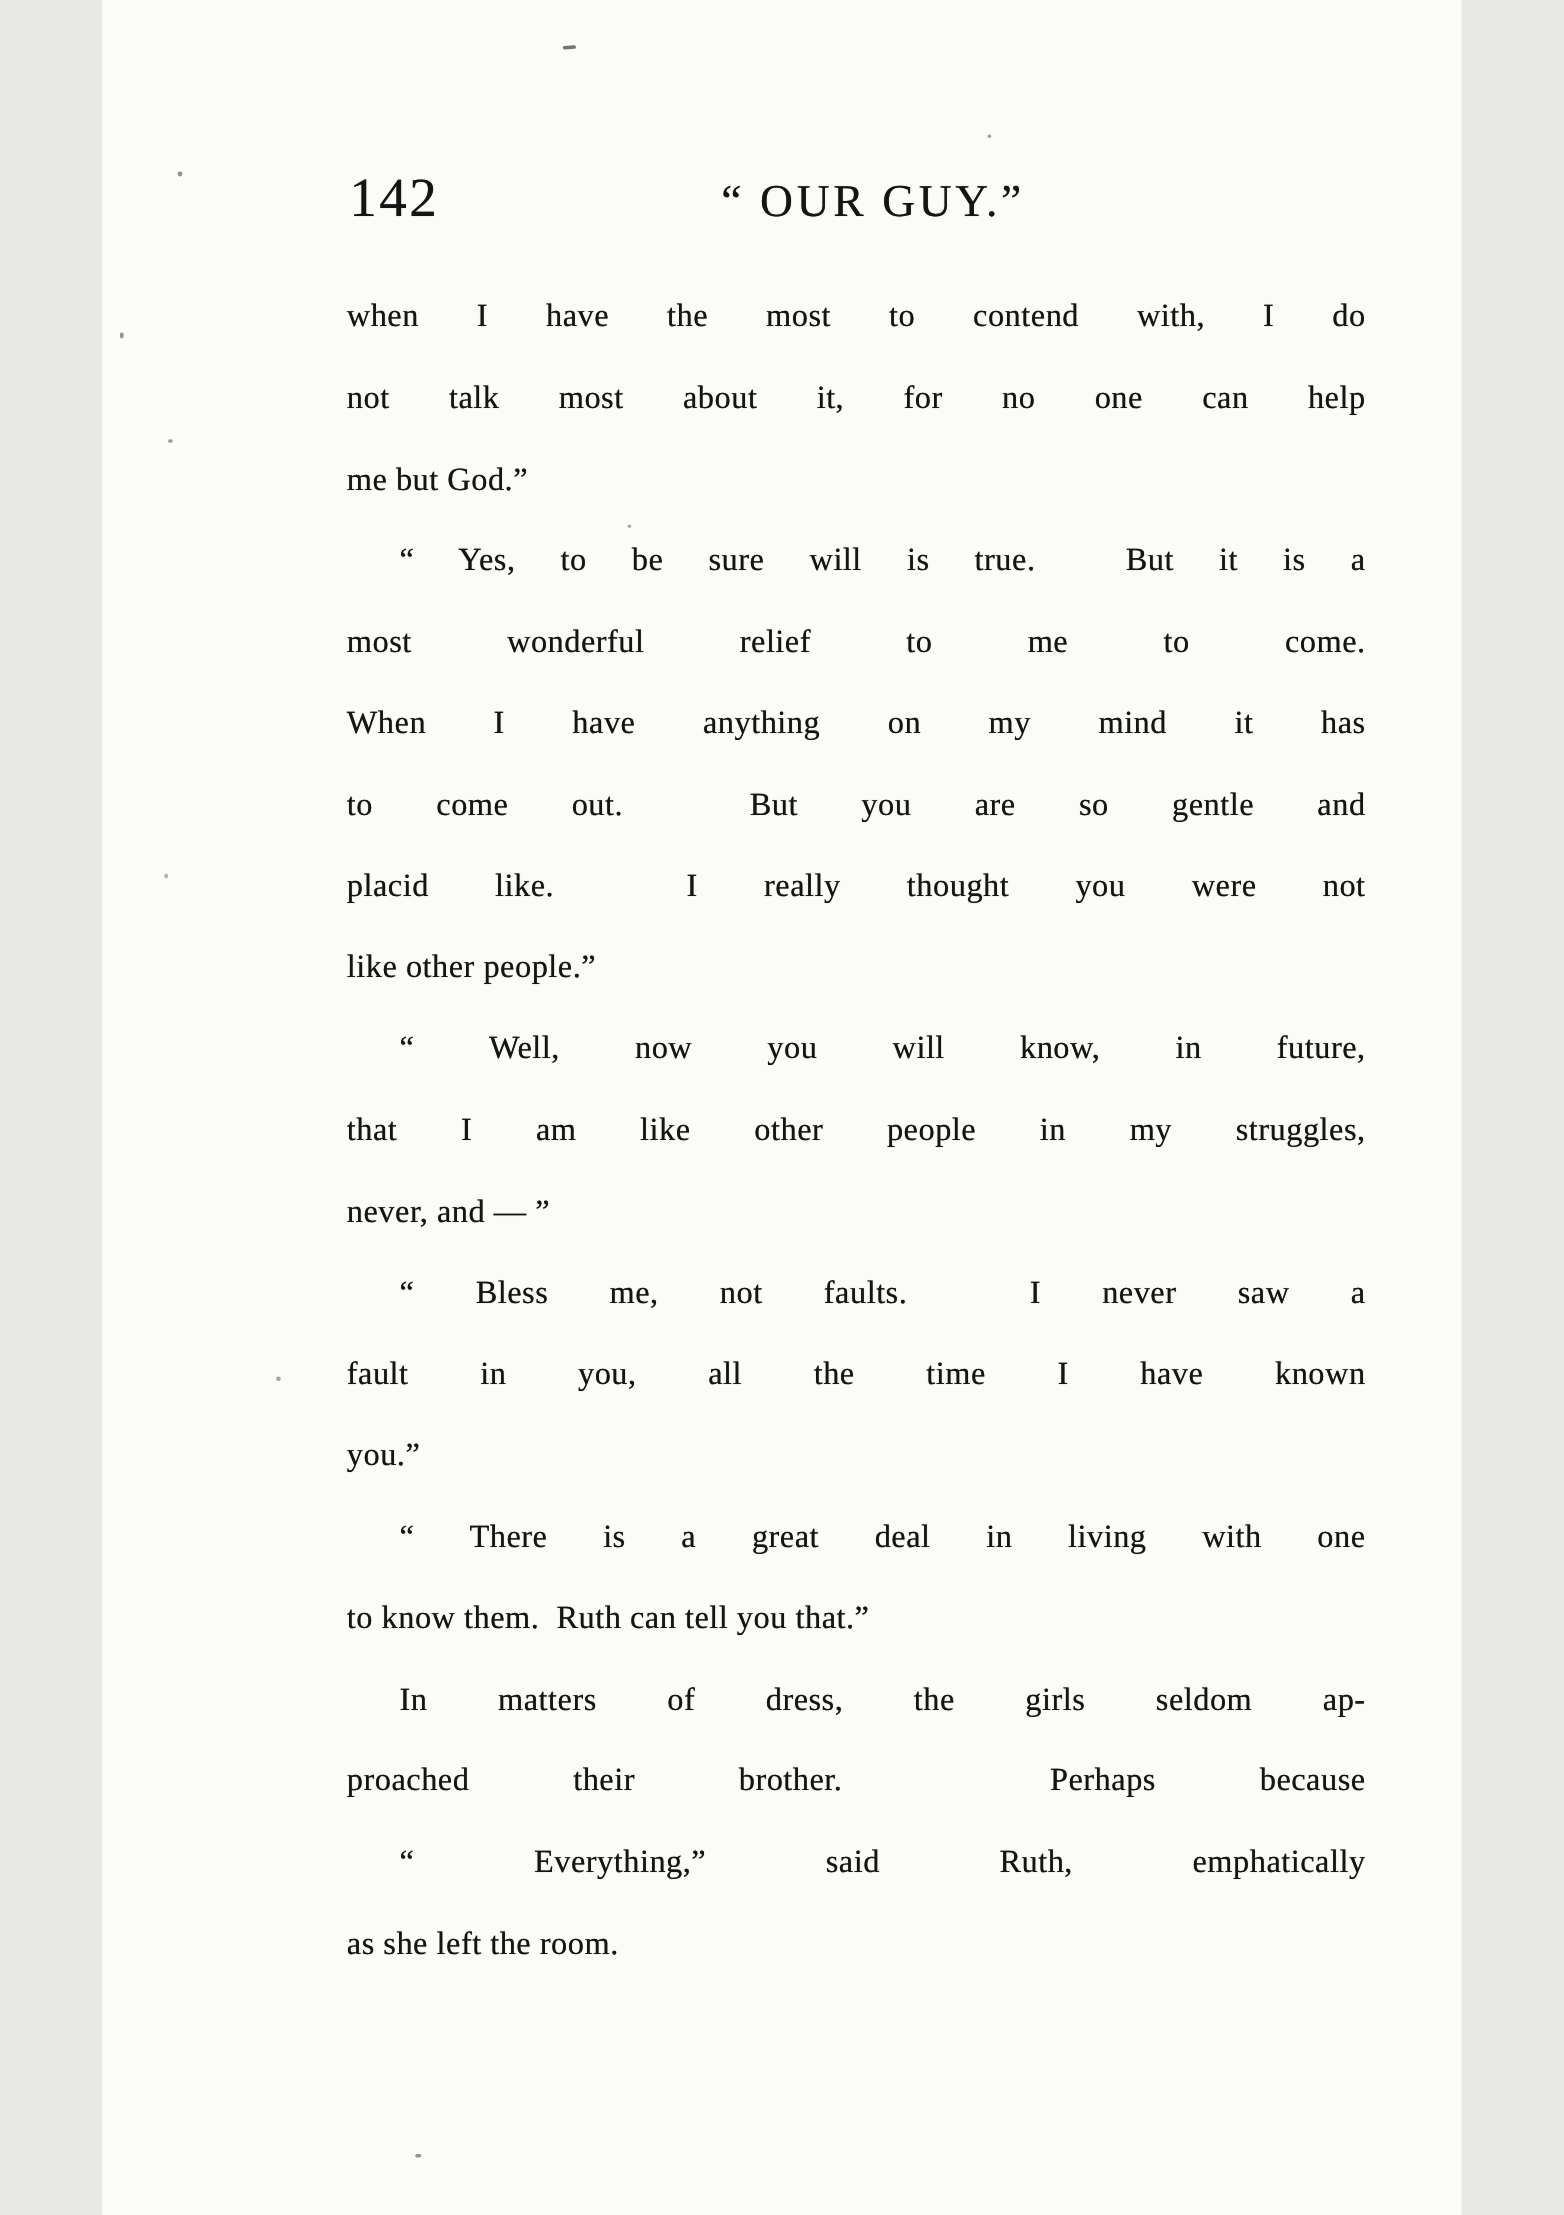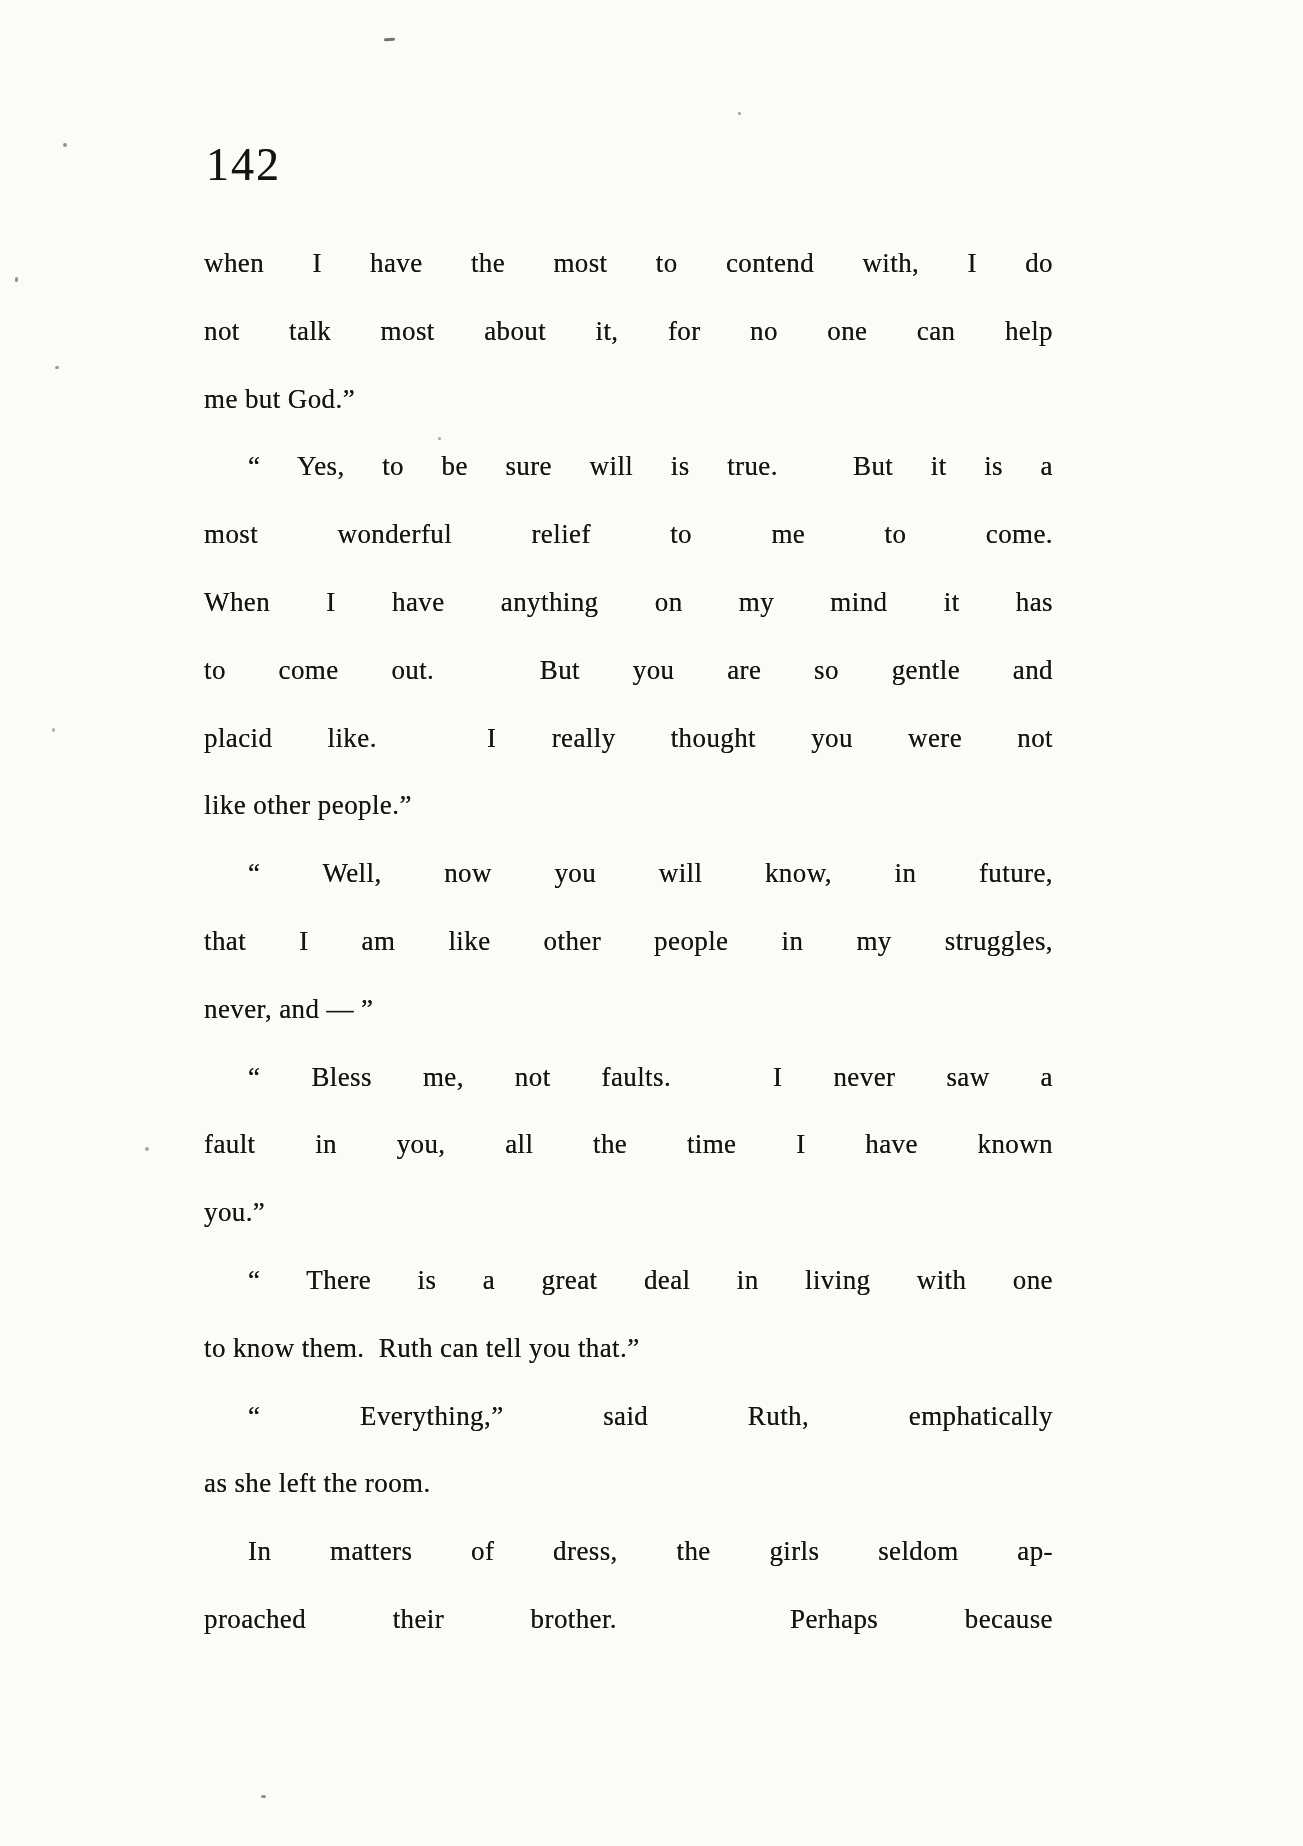--- a/index.html
+++ b/index.html
@@ -1,18 +1,18 @@
 <!DOCTYPE html>
 <html><head>
 <meta charset="utf-8">
 <style>
   html,body{margin:0;padding:0;background:#e8e8e4;}
   .page{
     position:relative;
-    width:1303px;height:1846px;
+    width:1133px;height:1846px;
     margin:0 auto;
     background:#fbfbf8;
     color:#141414;
     font-family:"Liberation Serif","DejaVu Serif",serif;
     overflow:hidden;
     text-shadow:0 0 0.6px rgba(10,10,10,0.75);
   }
   .header{position:absolute;left:204px;top:0;width:849px;height:200px;}
   .pagenum{
     position:absolute;left:2px;top:142px;
@@ -53,20 +53,21 @@
   .s9{left:738px;top:112px;width:3px;height:3px;opacity:.45;}
   .s10{left:52px;top:728px;width:3px;height:4px;opacity:.35;}
 </style>
 </head>
 <body>
 
 <div class="page">
 
   <div class="header">
     <span class="pagenum">142</span>
+    <span class="title">“ OUR GUY.”</span>
   </div>
 
   <div class="body">
 
     <div class="para">
       <div class="line jl">when I have the most to contend with, I do</div>
       <div class="line jl">not talk most about it, for no one can help</div>
       <div class="line pf">me but God.”</div>
     </div>
 
@@ -90,27 +91,27 @@
       <div class="line">fault in you, all the time I have known</div>
       <div class="line pf">you.”</div>
     </div>
 
     <div class="para">
       <div class="line ind">“ There is a great deal in living with one</div>
       <div class="line pf">to know them.  Ruth can tell you that.”</div>
     </div>
 
     <div class="para">
-      <div class="line ind">“ Everything,” said Ruth, emphatically</div>
-      <div class="line pf">as she left the room.</div>
+      <div class="line ind">In matters of dress, the girls seldom ap-</div>
+      <div class="line">proached their brother.  Perhaps because</div>
     </div>
 
     <div class="para">
-      <div class="line ind">In matters of dress, the girls seldom ap-</div>
-      <div class="line">proached their brother.  Perhaps because</div>
+      <div class="line ind">“ Everything,” said Ruth, emphatically</div>
+      <div class="line pf">as she left the room.</div>
     </div>
 
   </div>
 
   <div class="speck s1"></div>
   <div class="speck s2"></div>
   <div class="speck s3"></div>
   <div class="speck s4"></div>
   <div class="speck s5"></div>
   <div class="speck s6"></div>

